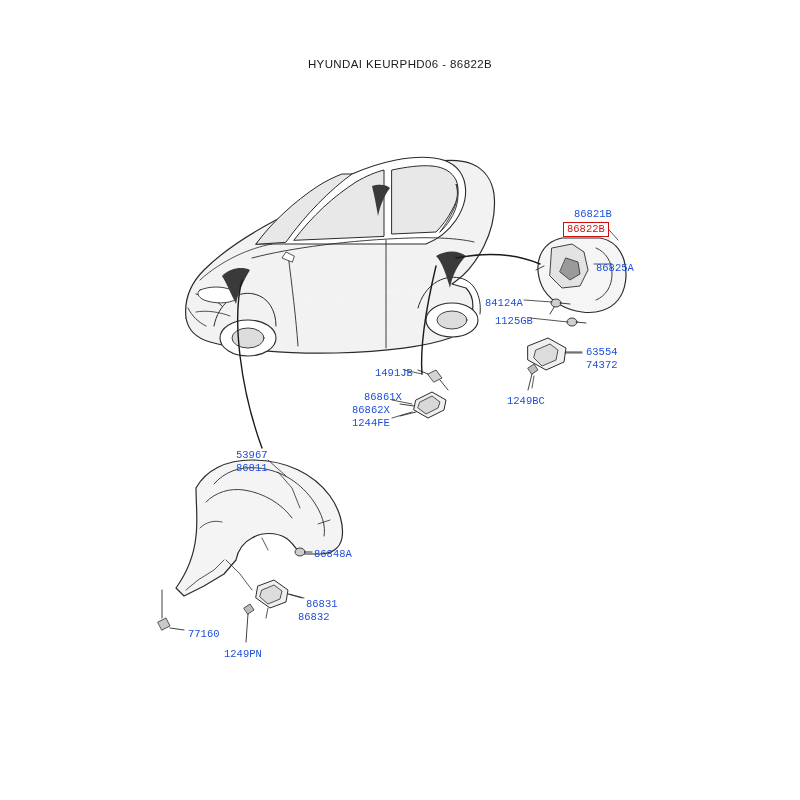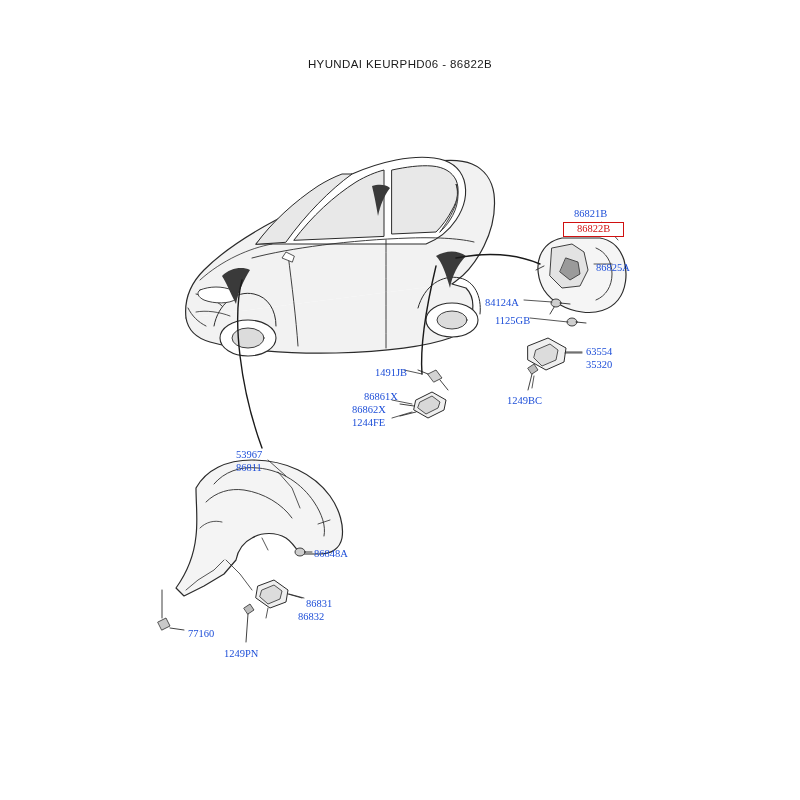--- a/index.html
+++ b/index.html
@@ -37,26 +37,26 @@
     top: 0;
     width: 800px;
     height: 800px;
   }
   .lbl {
     position: absolute;
     font-size: 10.5px;
     color: #1d4ed8;
     white-space: pre;
     line-height: 12.5px;
-    font-family: Liberation Serif, serif;
+    font-family: Liberation Mono, monospace;
   }
   .lbl.highlight {
     color: #d01010;
     border: 1px solid #d01010;
-    padding: 0 13px;
+    padding: 0 3px;
     background: #ffffff;
   }
 </style>
 </head>
 <body>
 
 <div id="stage">
 
   <div id="diagram-title">HYUNDAI KEURPHD06 - 86822B</div>
 
@@ -232,21 +232,21 @@
       </g>
     </g>
   </svg>
 
   <div class="lbl" style="left:574px; top:200px;"><span>86821B</span></div>
   <div class="lbl highlight" style="left:563px; top:214px;"><span>86822B</span></div>
   <div class="lbl" style="left:596px; top:254px;"><span>86825A</span></div>
   <div class="lbl" style="left:485px; top:289px;"><span>84124A</span></div>
   <div class="lbl" style="left:495px; top:307px;"><span>1125GB</span></div>
   <div class="lbl" style="left:586px; top:338px;"><span>63554</span></div>
-  <div class="lbl" style="left:586px; top:351px;"><span>35320</span></div>
+  <div class="lbl" style="left:586px; top:351px;"><span>74372</span></div>
   <div class="lbl" style="left:507px; top:387px;"><span>1249BC</span></div>
   <div class="lbl" style="left:375px; top:359px;"><span>1491JB</span></div>
   <div class="lbl" style="left:364px; top:383px;"><span>86861X</span></div>
   <div class="lbl" style="left:352px; top:396px;"><span>86862X</span></div>
   <div class="lbl" style="left:352px; top:409px;"><span>1244FE</span></div>
   <div class="lbl" style="left:236px; top:441px;"><span>53967</span></div>
   <div class="lbl" style="left:236px; top:454px;"><span>86811</span></div>
   <div class="lbl" style="left:314px; top:540px;"><span>86848A</span></div>
   <div class="lbl" style="left:306px; top:590px;"><span>86831</span></div>
   <div class="lbl" style="left:298px; top:603px;"><span>86832</span></div>

